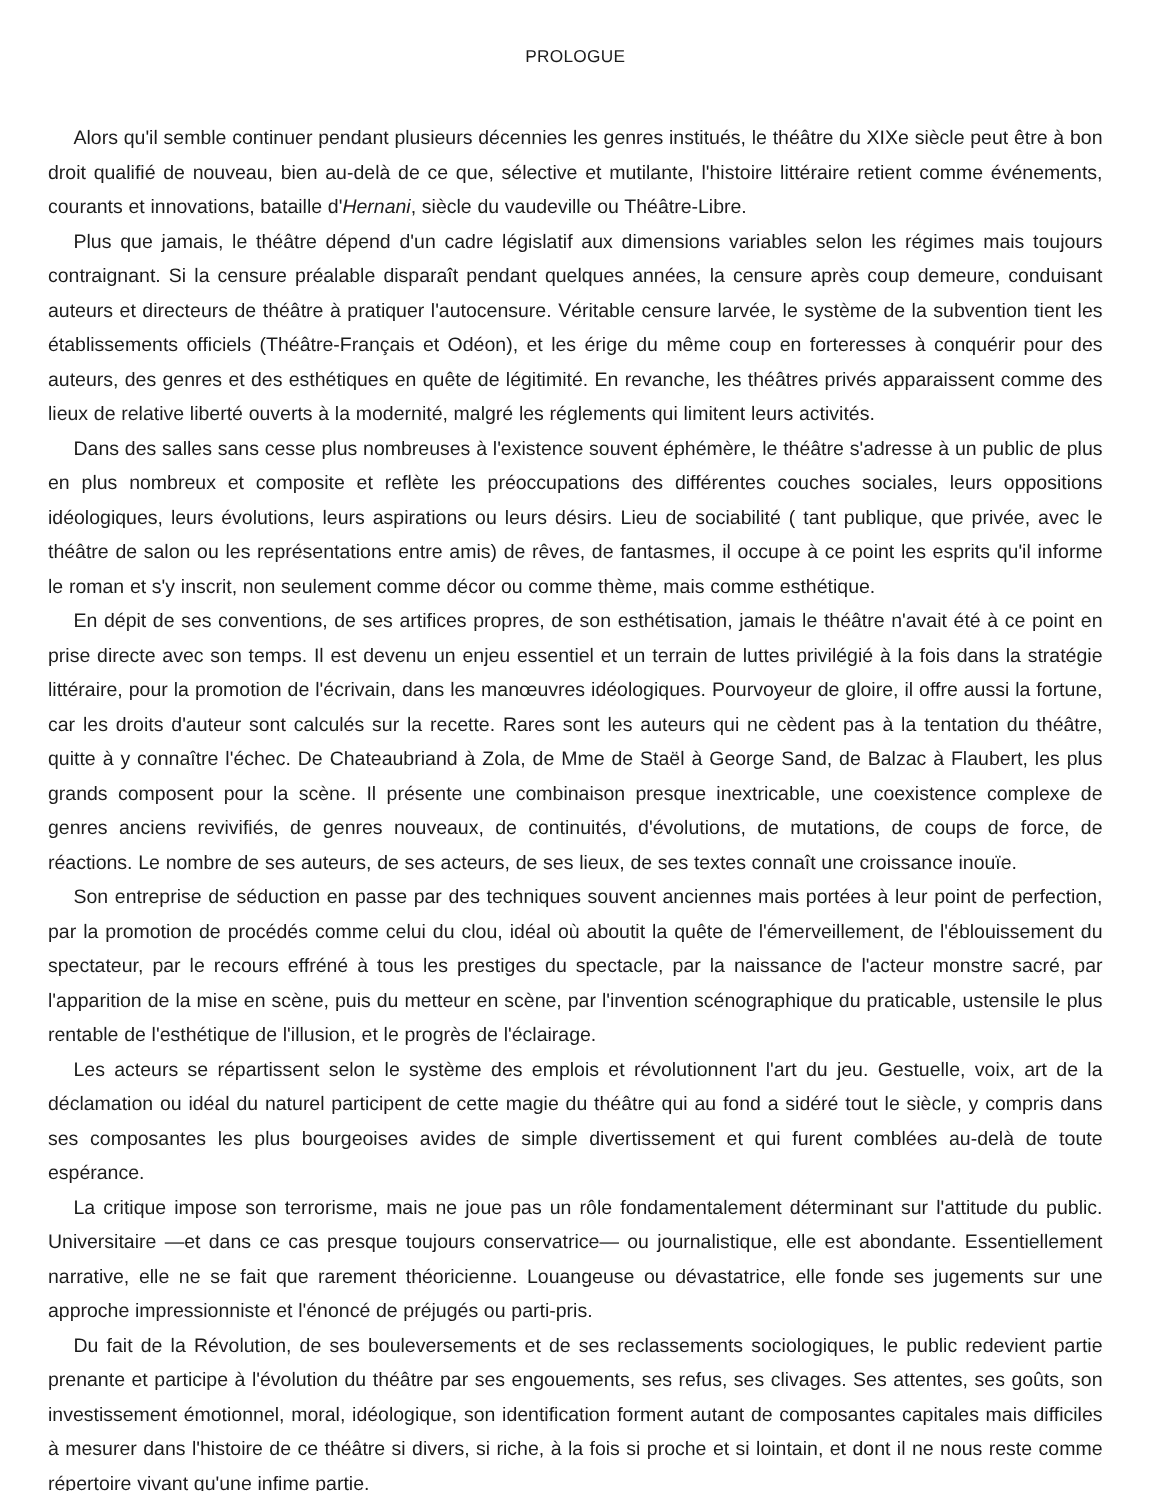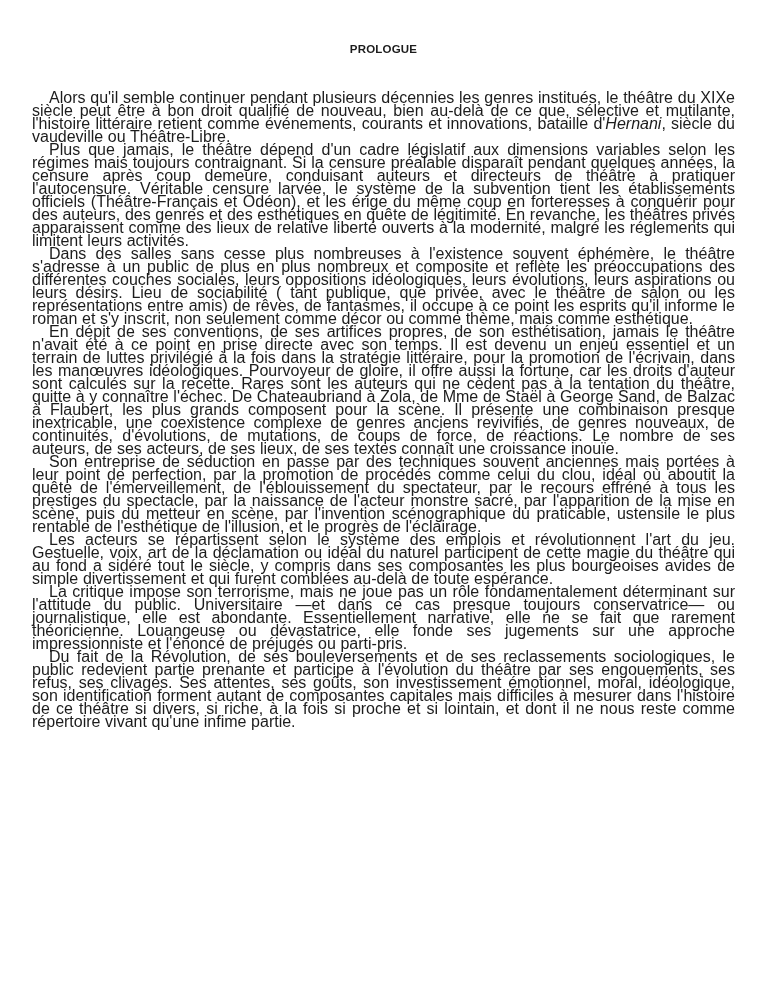--- a/index.html
+++ b/index.html
@@ -16,32 +16,32 @@
   }
   .page {
     box-sizing: border-box;
     width: 768px;
     height: 994px;
     background: #ffffff;
     padding: 31px 33px 0 32px;
   }
   .doc-title {
     text-align: center;
-    font-weight: bold;
+    font-weight: normal;
     font-size: 11.5px;
     letter-spacing: 0.2px;
-    margin: 12px 0 36px 0;
+    margin: 1px 0 36px 0;
   }
   .doc-body {
     text-align: justify;
   }
   .para {
     margin: 0;
-    font-size: 16px;
-    line-height: 13px;
+    font-size: 13px;
+    line-height: 23px;
     text-align: justify;
     text-indent: 17px;
     word-spacing: 0.2px;
   }
   .italic {
     font-style: italic;
   }
 </style>
 </head>
 <body>

